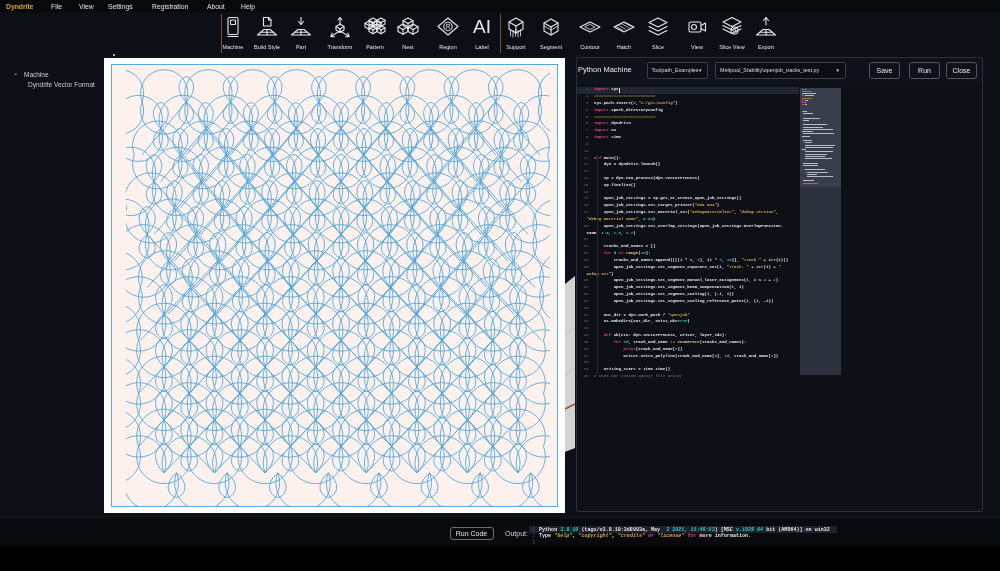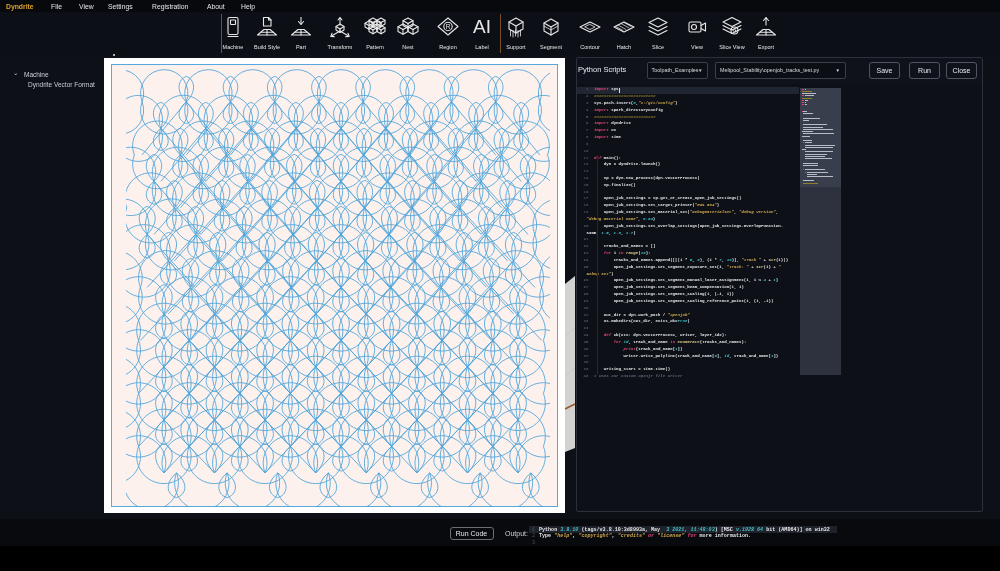--- a/index.html
+++ b/index.html
@@ -180,21 +180,21 @@
       </clipPath>
     </defs>
  <g clip-path="url(#cv)" fill="none" stroke="#4ea4d9" stroke-width="0.92" stroke-opacity="0.95">
       <path d="M-6.1 43.9A23.7 23.7 0 1 1 38.1 43.9A23.7 23.7 0 1 1 82.3 43.9A23.7 23.7 0 1 1 126.5 43.9A23.7 23.7 0 1 1 170.7 43.9A23.7 23.7 0 1 1 214.9 43.9A23.7 23.7 0 1 1 259.1 43.9A23.7 23.7 0 1 1 303.3 43.9A23.7 23.7 0 1 1 347.5 43.9A23.7 23.7 0 1 1 391.7 43.9A23.7 23.7 0 1 1 435.9 43.9A23.7 23.7 0 1 1 480.1 43.9M-6.1 43.9A23.7 23.7 0 1 0 38.1 43.9A23.7 23.7 0 1 0 82.3 43.9A23.7 23.7 0 1 0 126.5 43.9A23.7 23.7 0 1 0 170.7 43.9A23.7 23.7 0 1 0 214.9 43.9A23.7 23.7 0 1 0 259.1 43.9A23.7 23.7 0 1 0 303.3 43.9A23.7 23.7 0 1 0 347.5 43.9A23.7 23.7 0 1 0 391.7 43.9A23.7 23.7 0 1 0 435.9 43.9A23.7 23.7 0 1 0 480.1 43.9M11.7 70.4A24.2 24.2 0 1 1 56.8 70.4A24.2 24.2 0 1 1 101.8 70.4A24.2 24.2 0 1 1 146.9 70.4A24.2 24.2 0 1 1 191.9 70.4A24.2 24.2 0 1 1 237 70.4A24.2 24.2 0 1 1 282.1 70.4A24.2 24.2 0 1 1 327.1 70.4A24.2 24.2 0 1 1 372.1 70.4A24.2 24.2 0 1 1 417.2 70.4A24.2 24.2 0 1 1 462.3 70.4M11.7 70.4A24.2 24.2 0 1 0 56.8 70.4A24.2 24.2 0 1 0 101.8 70.4A24.2 24.2 0 1 0 146.9 70.4A24.2 24.2 0 1 0 191.9 70.4A24.2 24.2 0 1 0 237 70.4A24.2 24.2 0 1 0 282.1 70.4A24.2 24.2 0 1 0 327.1 70.4A24.2 24.2 0 1 0 372.1 70.4A24.2 24.2 0 1 0 417.2 70.4A24.2 24.2 0 1 0 462.3 70.4M30.4 96.9A24.7 24.7 0 1 1 76.3 96.9A24.7 24.7 0 1 1 122.2 96.9A24.7 24.7 0 1 1 168.1 96.9A24.7 24.7 0 1 1 214 96.9A24.7 24.7 0 1 1 259.9 96.9A24.7 24.7 0 1 1 305.9 96.9A24.7 24.7 0 1 1 351.8 96.9A24.7 24.7 0 1 1 397.6 96.9A24.7 24.7 0 1 1 443.5 96.9M30.4 96.9A24.7 24.7 0 1 0 76.3 96.9A24.7 24.7 0 1 0 122.2 96.9A24.7 24.7 0 1 0 168.1 96.9A24.7 24.7 0 1 0 214 96.9A24.7 24.7 0 1 0 259.9 96.9A24.7 24.7 0 1 0 305.9 96.9A24.7 24.7 0 1 0 351.8 96.9A24.7 24.7 0 1 0 397.6 96.9A24.7 24.7 0 1 0 443.5 96.9M3.2 123.4A25.1 25.1 0 1 1 50 123.4A25.1 25.1 0 1 1 96.8 123.4A25.1 25.1 0 1 1 143.5 123.4A25.1 25.1 0 1 1 190.2 123.4A25.1 25.1 0 1 1 237 123.4A25.1 25.1 0 1 1 283.8 123.4A25.1 25.1 0 1 1 330.5 123.4A25.1 25.1 0 1 1 377.2 123.4A25.1 25.1 0 1 1 424 123.4A25.1 25.1 0 1 1 470.8 123.4M3.2 123.4A25.1 25.1 0 1 0 50 123.4A25.1 25.1 0 1 0 96.8 123.4A25.1 25.1 0 1 0 143.5 123.4A25.1 25.1 0 1 0 190.2 123.4A25.1 25.1 0 1 0 237 123.4A25.1 25.1 0 1 0 283.8 123.4A25.1 25.1 0 1 0 330.5 123.4A25.1 25.1 0 1 0 377.2 123.4A25.1 25.1 0 1 0 424 123.4A25.1 25.1 0 1 0 470.8 123.4M22.8 149.9A25.6 25.6 0 1 1 70.4 149.9A25.6 25.6 0 1 1 118 149.9A25.6 25.6 0 1 1 165.6 149.9A25.6 25.6 0 1 1 213.2 149.9A25.6 25.6 0 1 1 260.8 149.9A25.6 25.6 0 1 1 308.4 149.9A25.6 25.6 0 1 1 356 149.9A25.6 25.6 0 1 1 403.6 149.9A25.6 25.6 0 1 1 451.2 149.9M22.8 149.9A25.6 25.6 0 1 0 70.4 149.9A25.6 25.6 0 1 0 118 149.9A25.6 25.6 0 1 0 165.6 149.9A25.6 25.6 0 1 0 213.2 149.9A25.6 25.6 0 1 0 260.8 149.9A25.6 25.6 0 1 0 308.4 149.9A25.6 25.6 0 1 0 356 149.9A25.6 25.6 0 1 0 403.6 149.9A25.6 25.6 0 1 0 451.2 149.9M-5.3 176.4A26 26 0 1 1 43.2 176.4A26 26 0 1 1 91.6 176.4A26 26 0 1 1 140.1 176.4A26 26 0 1 1 188.6 176.4A26 26 0 1 1 237 176.4A26 26 0 1 1 285.4 176.4A26 26 0 1 1 333.9 176.4A26 26 0 1 1 382.4 176.4A26 26 0 1 1 430.8 176.4A26 26 0 1 1 479.2 176.4M-5.3 176.4A26 26 0 1 0 43.2 176.4A26 26 0 1 0 91.6 176.4A26 26 0 1 0 140.1 176.4A26 26 0 1 0 188.6 176.4A26 26 0 1 0 237 176.4A26 26 0 1 0 285.4 176.4A26 26 0 1 0 333.9 176.4A26 26 0 1 0 382.4 176.4A26 26 0 1 0 430.8 176.4A26 26 0 1 0 479.2 176.4M15.1 202.9A26.5 26.5 0 1 1 64.4 202.9A26.5 26.5 0 1 1 113.7 202.9A26.5 26.5 0 1 1 163 202.9A26.5 26.5 0 1 1 212.3 202.9A26.5 26.5 0 1 1 261.6 202.9A26.5 26.5 0 1 1 310.9 202.9A26.5 26.5 0 1 1 360.2 202.9A26.5 26.5 0 1 1 409.5 202.9A26.5 26.5 0 1 1 458.8 202.9M15.1 202.9A26.5 26.5 0 1 0 64.4 202.9A26.5 26.5 0 1 0 113.7 202.9A26.5 26.5 0 1 0 163 202.9A26.5 26.5 0 1 0 212.3 202.9A26.5 26.5 0 1 0 261.6 202.9A26.5 26.5 0 1 0 310.9 202.9A26.5 26.5 0 1 0 360.2 202.9A26.5 26.5 0 1 0 409.5 202.9A26.5 26.5 0 1 0 458.8 202.9M-13.8 229.4A26.9 26.9 0 1 1 36.4 229.4A26.9 26.9 0 1 1 86.5 229.4A26.9 26.9 0 1 1 136.7 229.4A26.9 26.9 0 1 1 186.8 229.4A26.9 26.9 0 1 1 237 229.4A26.9 26.9 0 1 1 287.1 229.4A26.9 26.9 0 1 1 337.3 229.4A26.9 26.9 0 1 1 387.5 229.4A26.9 26.9 0 1 1 437.6 229.4A26.9 26.9 0 1 1 487.8 229.4M-13.8 229.4A26.9 26.9 0 1 0 36.4 229.4A26.9 26.9 0 1 0 86.5 229.4A26.9 26.9 0 1 0 136.7 229.4A26.9 26.9 0 1 0 186.8 229.4A26.9 26.9 0 1 0 237 229.4A26.9 26.9 0 1 0 287.1 229.4A26.9 26.9 0 1 0 337.3 229.4A26.9 26.9 0 1 0 387.5 229.4A26.9 26.9 0 1 0 437.6 229.4A26.9 26.9 0 1 0 487.8 229.4M9.3 255.9A27.2 27.2 0 1 1 59.9 255.9A27.2 27.2 0 1 1 110.5 255.9A27.2 27.2 0 1 1 161.1 255.9A27.2 27.2 0 1 1 211.7 255.9A27.2 27.2 0 1 1 262.3 255.9A27.2 27.2 0 1 1 312.9 255.9A27.2 27.2 0 1 1 363.5 255.9A27.2 27.2 0 1 1 414.1 255.9A27.2 27.2 0 1 1 464.7 255.9M9.3 255.9A27.2 27.2 0 1 0 59.9 255.9A27.2 27.2 0 1 0 110.5 255.9A27.2 27.2 0 1 0 161.1 255.9A27.2 27.2 0 1 0 211.7 255.9A27.2 27.2 0 1 0 262.3 255.9A27.2 27.2 0 1 0 312.9 255.9A27.2 27.2 0 1 0 363.5 255.9A27.2 27.2 0 1 0 414.1 255.9A27.2 27.2 0 1 0 464.7 255.9M-16 282.4A27.2 27.2 0 1 1 34.6 282.4A27.2 27.2 0 1 1 85.2 282.4A27.2 27.2 0 1 1 135.8 282.4A27.2 27.2 0 1 1 186.4 282.4A27.2 27.2 0 1 1 237 282.4A27.2 27.2 0 1 1 287.6 282.4A27.2 27.2 0 1 1 338.2 282.4A27.2 27.2 0 1 1 388.8 282.4A27.2 27.2 0 1 1 439.4 282.4M-16 282.4A27.2 27.2 0 1 0 34.6 282.4A27.2 27.2 0 1 0 85.2 282.4A27.2 27.2 0 1 0 135.8 282.4A27.2 27.2 0 1 0 186.4 282.4A27.2 27.2 0 1 0 237 282.4A27.2 27.2 0 1 0 287.6 282.4A27.2 27.2 0 1 0 338.2 282.4A27.2 27.2 0 1 0 388.8 282.4A27.2 27.2 0 1 0 439.4 282.4M9.3 308.9A27.2 27.2 0 1 1 59.9 308.9A27.2 27.2 0 1 1 110.5 308.9A27.2 27.2 0 1 1 161.1 308.9A27.2 27.2 0 1 1 211.7 308.9A27.2 27.2 0 1 1 262.3 308.9A27.2 27.2 0 1 1 312.9 308.9A27.2 27.2 0 1 1 363.5 308.9A27.2 27.2 0 1 1 414.1 308.9A27.2 27.2 0 1 1 464.7 308.9M9.3 308.9A27.2 27.2 0 1 0 59.9 308.9A27.2 27.2 0 1 0 110.5 308.9A27.2 27.2 0 1 0 161.1 308.9A27.2 27.2 0 1 0 211.7 308.9A27.2 27.2 0 1 0 262.3 308.9A27.2 27.2 0 1 0 312.9 308.9A27.2 27.2 0 1 0 363.5 308.9A27.2 27.2 0 1 0 414.1 308.9A27.2 27.2 0 1 0 464.7 308.9M-16 335.4A27.2 27.2 0 1 1 34.6 335.4A27.2 27.2 0 1 1 85.2 335.4A27.2 27.2 0 1 1 135.8 335.4A27.2 27.2 0 1 1 186.4 335.4A27.2 27.2 0 1 1 237 335.4A27.2 27.2 0 1 1 287.6 335.4A27.2 27.2 0 1 1 338.2 335.4A27.2 27.2 0 1 1 388.8 335.4A27.2 27.2 0 1 1 439.4 335.4M-16 335.4A27.2 27.2 0 1 0 34.6 335.4A27.2 27.2 0 1 0 85.2 335.4A27.2 27.2 0 1 0 135.8 335.4A27.2 27.2 0 1 0 186.4 335.4A27.2 27.2 0 1 0 237 335.4A27.2 27.2 0 1 0 287.6 335.4A27.2 27.2 0 1 0 338.2 335.4A27.2 27.2 0 1 0 388.8 335.4A27.2 27.2 0 1 0 439.4 335.4M9.3 361.9A27.2 27.2 0 1 1 59.9 361.9A27.2 27.2 0 1 1 110.5 361.9A27.2 27.2 0 1 1 161.1 361.9A27.2 27.2 0 1 1 211.7 361.9A27.2 27.2 0 1 1 262.3 361.9A27.2 27.2 0 1 1 312.9 361.9A27.2 27.2 0 1 1 363.5 361.9A27.2 27.2 0 1 1 414.1 361.9A27.2 27.2 0 1 1 464.7 361.9M9.3 361.9A27.2 27.2 0 1 0 59.9 361.9A27.2 27.2 0 1 0 110.5 361.9A27.2 27.2 0 1 0 161.1 361.9A27.2 27.2 0 1 0 211.7 361.9A27.2 27.2 0 1 0 262.3 361.9A27.2 27.2 0 1 0 312.9 361.9A27.2 27.2 0 1 0 363.5 361.9A27.2 27.2 0 1 0 414.1 361.9A27.2 27.2 0 1 0 464.7 361.9M-16 388.4A27.2 27.2 0 1 1 34.6 388.4A27.2 27.2 0 1 1 85.2 388.4A27.2 27.2 0 1 1 135.8 388.4A27.2 27.2 0 1 1 186.4 388.4A27.2 27.2 0 1 1 237 388.4A27.2 27.2 0 1 1 287.6 388.4A27.2 27.2 0 1 1 338.2 388.4A27.2 27.2 0 1 1 388.8 388.4A27.2 27.2 0 1 1 439.4 388.4M-16 388.4A27.2 27.2 0 1 0 34.6 388.4A27.2 27.2 0 1 0 85.2 388.4A27.2 27.2 0 1 0 135.8 388.4A27.2 27.2 0 1 0 186.4 388.4A27.2 27.2 0 1 0 237 388.4A27.2 27.2 0 1 0 287.6 388.4A27.2 27.2 0 1 0 338.2 388.4A27.2 27.2 0 1 0 388.8 388.4A27.2 27.2 0 1 0 439.4 388.4M9.3 414.9A27.2 27.2 0 1 1 59.9 414.9A27.2 27.2 0 1 1 110.5 414.9A27.2 27.2 0 1 1 161.1 414.9A27.2 27.2 0 1 1 211.7 414.9A27.2 27.2 0 1 1 262.3 414.9A27.2 27.2 0 1 1 312.9 414.9A27.2 27.2 0 1 1 363.5 414.9A27.2 27.2 0 1 1 414.1 414.9A27.2 27.2 0 1 1 464.7 414.9M21.9 414.9A27.2 27.2 0 1 0 72.5 414.9A27.2 27.2 0 1 0 123.1 414.9A27.2 27.2 0 1 0 173.8 414.9A27.2 27.2 0 1 0 224.3 414.9A27.2 27.2 0 1 0 274.9 414.9A27.2 27.2 0 1 0 325.6 414.9A27.2 27.2 0 1 0 376.1 414.9A27.2 27.2 0 1 0 426.8 414.9A27.2 27.2 0 1 0 477.4 414.9"></path>
       <path d="M82.3 43.9C70.9 32.7 74.5 20.9 82.3 18.4C90.1 20.9 93.7 32.7 82.3 43.9M126.5 43.9C115.1 32.7 118.7 20.9 126.5 18.4C134.3 20.9 137.9 32.7 126.5 43.9M170.7 43.9C159.3 32.7 162.9 20.9 170.7 18.4C178.5 20.9 182.1 32.7 170.7 43.9M214.9 43.9C203.5 32.7 207.1 20.9 214.9 18.4C222.7 20.9 226.3 32.7 214.9 43.9M259.1 43.9C247.7 32.7 251.3 20.9 259.1 18.4C266.9 20.9 270.5 32.7 259.1 43.9M303.3 43.9C291.9 32.7 295.5 20.9 303.3 18.4C311.1 20.9 314.7 32.7 303.3 43.9M347.5 43.9C336.1 32.7 339.7 20.9 347.5 18.4C355.3 20.9 358.9 32.7 347.5 43.9M391.7 43.9C380.3 32.7 383.9 20.9 391.7 18.4C399.5 20.9 403.1 32.7 391.7 43.9M82.3 43.9C70.9 53.4 74.5 63.3 82.3 65.5C90.1 63.3 93.7 53.4 82.3 43.9M126.5 43.9C115.1 53.4 118.7 63.3 126.5 65.5C134.3 63.3 137.9 53.4 126.5 43.9M170.7 43.9C159.3 53.4 162.9 63.3 170.7 65.5C178.5 63.3 182.1 53.4 170.7 43.9M214.9 43.9C203.5 53.4 207.1 63.3 214.9 65.5C222.7 63.3 226.3 53.4 214.9 43.9M259.1 43.9C247.7 53.4 251.3 63.3 259.1 65.5C266.9 63.3 270.5 53.4 259.1 43.9M303.3 43.9C291.9 53.4 295.5 63.3 303.3 65.5C311.1 63.3 314.7 53.4 303.3 43.9M347.5 43.9C336.1 53.4 339.7 63.3 347.5 65.5C355.3 63.3 358.9 53.4 347.5 43.9M391.7 43.9C380.3 53.4 383.9 63.3 391.7 65.5C399.5 63.3 403.1 53.4 391.7 43.9M56.8 70.4C45.2 59 48.8 47 56.8 44.4C64.8 47 68.4 59 56.8 70.4M101.8 70.4C90.3 59 93.9 47 101.8 44.4C109.8 47 113.4 59 101.8 70.4M146.9 70.4C135.3 59 138.9 47 146.9 44.4C154.9 47 158.5 59 146.9 70.4M191.9 70.4C180.4 59 184 47 191.9 44.4C199.9 47 203.5 59 191.9 70.4M237 70.4C225.4 59 229 47 237 44.4C245 47 248.6 59 237 70.4M282.1 70.4C270.5 59 274.1 47 282.1 44.4C290 47 293.6 59 282.1 70.4M327.1 70.4C315.5 59 319.1 47 327.1 44.4C335.1 47 338.7 59 327.1 70.4M372.1 70.4C360.6 59 364.2 47 372.1 44.4C380.1 47 383.7 59 372.1 70.4M417.2 70.4C405.6 59 409.2 47 417.2 44.4C425.2 47 428.8 59 417.2 70.4M56.8 70.4C45.2 80.1 48.8 90.2 56.8 92.4C64.8 90.2 68.4 80.1 56.8 70.4M101.8 70.4C90.3 80.1 93.9 90.2 101.8 92.4C109.8 90.2 113.4 80.1 101.8 70.4M146.9 70.4C135.3 80.1 138.9 90.2 146.9 92.4C154.9 90.2 158.5 80.1 146.9 70.4M191.9 70.4C180.4 80.1 184 90.2 191.9 92.4C199.9 90.2 203.5 80.1 191.9 70.4M237 70.4C225.4 80.1 229 90.2 237 92.4C245 90.2 248.6 80.1 237 70.4M282.1 70.4C270.5 80.1 274.1 90.2 282.1 92.4C290 90.2 293.6 80.1 282.1 70.4M327.1 70.4C315.5 80.1 319.1 90.2 327.1 92.4C335.1 90.2 338.7 80.1 327.1 70.4M372.1 70.4C360.6 80.1 364.2 90.2 372.1 92.4C380.1 90.2 383.7 80.1 372.1 70.4M417.2 70.4C405.6 80.1 409.2 90.2 417.2 92.4C425.2 90.2 428.8 80.1 417.2 70.4M76.3 96.9C64.6 85.2 68.2 73.1 76.3 70.4C84.5 73.1 88.1 85.2 76.3 96.9M122.2 96.9C110.5 85.2 114.1 73.1 122.2 70.4C130.4 73.1 134 85.2 122.2 96.9M168.1 96.9C156.4 85.2 160 73.1 168.1 70.4C176.3 73.1 179.9 85.2 168.1 96.9M214 96.9C202.3 85.2 205.9 73.1 214 70.4C222.2 73.1 225.8 85.2 214 96.9M259.9 96.9C248.2 85.2 251.8 73.1 259.9 70.4C268.1 73.1 271.7 85.2 259.9 96.9M305.9 96.9C294.1 85.2 297.7 73.1 305.9 70.4C314 73.1 317.6 85.2 305.9 96.9M351.8 96.9C340 85.2 343.6 73.1 351.8 70.4C359.9 73.1 363.5 85.2 351.8 96.9M397.6 96.9C385.9 85.2 389.5 73.1 397.6 70.4C405.8 73.1 409.4 85.2 397.6 96.9M76.3 96.9C64.6 106.8 68.2 117.1 76.3 119.3C84.5 117.1 88.1 106.8 76.3 96.9M122.2 96.9C110.5 106.8 114.1 117.1 122.2 119.3C130.4 117.1 134 106.8 122.2 96.9M168.1 96.9C156.4 106.8 160 117.1 168.1 119.3C176.3 117.1 179.9 106.8 168.1 96.9M214 96.9C202.3 106.8 205.9 117.1 214 119.3C222.2 117.1 225.8 106.8 214 96.9M259.9 96.9C248.2 106.8 251.8 117.1 259.9 119.3C268.1 117.1 271.7 106.8 259.9 96.9M305.9 96.9C294.1 106.8 297.7 117.1 305.9 119.3C314 117.1 317.6 106.8 305.9 96.9M351.8 96.9C340 106.8 343.6 117.1 351.8 119.3C359.9 117.1 363.5 106.8 351.8 96.9M397.6 96.9C385.9 106.8 389.5 117.1 397.6 119.3C405.8 117.1 409.4 106.8 397.6 96.9M50 123.4C38 111.5 41.7 99.1 50 96.4C58.3 99.1 62 111.5 50 123.4M96.8 123.4C84.7 111.5 88.5 99.1 96.8 96.4C105 99.1 108.8 111.5 96.8 123.4M143.5 123.4C131.5 111.5 135.2 99.1 143.5 96.4C151.8 99.1 155.5 111.5 143.5 123.4M190.2 123.4C178.2 111.5 182 99.1 190.2 96.4C198.5 99.1 202.3 111.5 190.2 123.4M237 123.4C225 111.5 228.7 99.1 237 96.4C245.3 99.1 249 111.5 237 123.4M283.8 123.4C271.7 111.5 275.5 99.1 283.8 96.4C292 99.1 295.8 111.5 283.8 123.4M330.5 123.4C318.5 111.5 322.2 99.1 330.5 96.4C338.8 99.1 342.5 111.5 330.5 123.4M377.2 123.4C365.2 111.5 369 99.1 377.2 96.4C385.5 99.1 389.3 111.5 377.2 123.4M424 123.4C412 111.5 415.7 99.1 424 96.4C432.3 99.1 436 111.5 424 123.4M50 123.4C38 133.5 41.7 144 50 146.2C58.3 144 62 133.5 50 123.4M96.8 123.4C84.7 133.5 88.5 144 96.8 146.2C105 144 108.8 133.5 96.8 123.4M143.5 123.4C131.5 133.5 135.2 144 143.5 146.2C151.8 144 155.5 133.5 143.5 123.4M190.2 123.4C178.2 133.5 182 144 190.2 146.2C198.5 144 202.3 133.5 190.2 123.4M237 123.4C225 133.5 228.7 144 237 146.2C245.3 144 249 133.5 237 123.4M283.8 123.4C271.7 133.5 275.5 144 283.8 146.2C292 144 295.8 133.5 283.8 123.4M330.5 123.4C318.5 133.5 322.2 144 330.5 146.2C338.8 144 342.5 133.5 330.5 123.4M377.2 123.4C365.2 133.5 369 144 377.2 146.2C385.5 144 389.3 133.5 377.2 123.4M424 123.4C412 133.5 415.7 144 424 146.2C432.3 144 436 133.5 424 123.4M70.4 149.9C58.2 137.8 62 125.2 70.4 122.4C78.8 125.2 82.6 137.8 70.4 149.9M118 149.9C105.8 137.8 109.6 125.2 118 122.4C126.4 125.2 130.2 137.8 118 149.9M165.6 149.9C153.4 137.8 157.2 125.2 165.6 122.4C174 125.2 177.8 137.8 165.6 149.9M213.2 149.9C201 137.8 204.8 125.2 213.2 122.4C221.6 125.2 225.4 137.8 213.2 149.9M260.8 149.9C248.6 137.8 252.4 125.2 260.8 122.4C269.2 125.2 273 137.8 260.8 149.9M308.4 149.9C296.2 137.8 300 125.2 308.4 122.4C316.8 125.2 320.6 137.8 308.4 149.9M356 149.9C343.8 137.8 347.6 125.2 356 122.4C364.4 125.2 368.2 137.8 356 149.9M403.6 149.9C391.4 137.8 395.2 125.2 403.6 122.4C412 125.2 415.8 137.8 403.6 149.9M70.4 149.9C58.2 160.1 62 170.8 70.4 173.2C78.8 170.8 82.6 160.1 70.4 149.9M118 149.9C105.8 160.1 109.6 170.8 118 173.2C126.4 170.8 130.2 160.1 118 149.9M165.6 149.9C153.4 160.1 157.2 170.8 165.6 173.2C174 170.8 177.8 160.1 165.6 149.9M213.2 149.9C201 160.1 204.8 170.8 213.2 173.2C221.6 170.8 225.4 160.1 213.2 149.9M260.8 149.9C248.6 160.1 252.4 170.8 260.8 173.2C269.2 170.8 273 160.1 260.8 149.9M308.4 149.9C296.2 160.1 300 170.8 308.4 173.2C316.8 170.8 320.6 160.1 308.4 149.9M356 149.9C343.8 160.1 347.6 170.8 356 173.2C364.4 170.8 368.2 160.1 356 149.9M403.6 149.9C391.4 160.1 395.2 170.8 403.6 173.2C412 170.8 415.8 160.1 403.6 149.9M43.2 176.4C30.7 164.1 34.6 151.2 43.2 148.4C51.8 151.2 55.7 164.1 43.2 176.4M91.6 176.4C79.2 164.1 83.1 151.2 91.6 148.4C100.2 151.2 104.1 164.1 91.6 176.4M140.1 176.4C127.6 164.1 131.5 151.2 140.1 148.4C148.7 151.2 152.6 164.1 140.1 176.4M188.6 176.4C176.1 164.1 180 151.2 188.6 148.4C197.1 151.2 201 164.1 188.6 176.4M237 176.4C224.5 164.1 228.4 151.2 237 148.4C245.6 151.2 249.5 164.1 237 176.4M285.4 176.4C273 164.1 276.9 151.2 285.4 148.4C294 151.2 297.9 164.1 285.4 176.4M333.9 176.4C321.4 164.1 325.3 151.2 333.9 148.4C342.5 151.2 346.4 164.1 333.9 176.4M382.4 176.4C369.9 164.1 373.8 151.2 382.4 148.4C390.9 151.2 394.8 164.1 382.4 176.4M43.2 176.4C30.7 186.8 34.6 197.7 43.2 200.1C51.8 197.7 55.7 186.8 43.2 176.4M91.6 176.4C79.2 186.8 83.1 197.7 91.6 200.1C100.2 197.7 104.1 186.8 91.6 176.4M140.1 176.4C127.6 186.8 131.5 197.7 140.1 200.1C148.7 197.7 152.6 186.8 140.1 176.4M188.6 176.4C176.1 186.8 180 197.7 188.6 200.1C197.1 197.7 201 186.8 188.6 176.4M237 176.4C224.5 186.8 228.4 197.7 237 200.1C245.6 197.7 249.5 186.8 237 176.4M285.4 176.4C273 186.8 276.9 197.7 285.4 200.1C294 197.7 297.9 186.8 285.4 176.4M333.9 176.4C321.4 186.8 325.3 197.7 333.9 200.1C342.5 197.7 346.4 186.8 333.9 176.4M382.4 176.4C369.9 186.8 373.8 197.7 382.4 200.1C390.9 197.7 394.8 186.8 382.4 176.4M64.4 202.9C51.8 190.4 55.7 177.3 64.4 174.4C73.2 177.3 77.1 190.4 64.4 202.9M113.7 202.9C101.1 190.4 105 177.3 113.7 174.4C122.5 177.3 126.4 190.4 113.7 202.9M163 202.9C150.4 190.4 154.3 177.3 163 174.4C171.8 177.3 175.7 190.4 163 202.9M212.3 202.9C199.7 190.4 203.6 177.3 212.3 174.4C221.1 177.3 225 190.4 212.3 202.9M261.6 202.9C249 190.4 252.9 177.3 261.6 174.4C270.4 177.3 274.3 190.4 261.6 202.9M310.9 202.9C298.3 190.4 302.2 177.3 310.9 174.4C319.7 177.3 323.6 190.4 310.9 202.9M360.2 202.9C347.6 190.4 351.5 177.3 360.2 174.4C369 177.3 372.9 190.4 360.2 202.9M409.5 202.9C396.9 190.4 400.8 177.3 409.5 174.4C418.3 177.3 422.2 190.4 409.5 202.9M64.4 202.9C51.8 213.5 55.7 224.6 64.4 227C73.2 224.6 77.1 213.5 64.4 202.9M113.7 202.9C101.1 213.5 105 224.6 113.7 227C122.5 224.6 126.4 213.5 113.7 202.9M163 202.9C150.4 213.5 154.3 224.6 163 227C171.8 224.6 175.7 213.5 163 202.9M212.3 202.9C199.7 213.5 203.6 224.6 212.3 227C221.1 224.6 225 213.5 212.3 202.9M261.6 202.9C249 213.5 252.9 224.6 261.6 227C270.4 224.6 274.3 213.5 261.6 202.9M310.9 202.9C298.3 213.5 302.2 224.6 310.9 227C319.7 224.6 323.6 213.5 310.9 202.9M360.2 202.9C347.6 213.5 351.5 224.6 360.2 227C369 224.6 372.9 213.5 360.2 202.9M409.5 202.9C396.9 213.5 400.8 224.6 409.5 227C418.3 224.6 422.2 213.5 409.5 202.9M86.5 229.4C73.7 216.7 77.7 203.3 86.5 200.4C95.4 203.3 99.4 216.7 86.5 229.4M136.7 229.4C123.8 216.7 127.8 203.3 136.7 200.4C145.6 203.3 149.6 216.7 136.7 229.4M186.8 229.4C174 216.7 178 203.3 186.8 200.4C195.7 203.3 199.7 216.7 186.8 229.4M237 229.4C224.1 216.7 228.1 203.3 237 200.4C245.9 203.3 249.9 216.7 237 229.4M287.1 229.4C274.3 216.7 278.3 203.3 287.1 200.4C296 203.3 300 216.7 287.1 229.4M337.3 229.4C324.4 216.7 328.4 203.3 337.3 200.4C346.2 203.3 350.2 216.7 337.3 229.4M387.5 229.4C374.6 216.7 378.6 203.3 387.5 200.4C396.3 203.3 400.3 216.7 387.5 229.4M86.5 229.4C73.7 240.2 77.7 251.5 86.5 253.9C95.4 251.5 99.4 240.2 86.5 229.4M136.7 229.4C123.8 240.2 127.8 251.5 136.7 253.9C145.6 251.5 149.6 240.2 136.7 229.4M186.8 229.4C174 240.2 178 251.5 186.8 253.9C195.7 251.5 199.7 240.2 186.8 229.4M237 229.4C224.1 240.2 228.1 251.5 237 253.9C245.9 251.5 249.9 240.2 237 229.4M287.1 229.4C274.3 240.2 278.3 251.5 287.1 253.9C296 251.5 300 240.2 287.1 229.4M337.3 229.4C324.4 240.2 328.4 251.5 337.3 253.9C346.2 251.5 350.2 240.2 337.3 229.4M387.5 229.4C374.6 240.2 378.6 251.5 387.5 253.9C396.3 251.5 400.3 240.2 387.5 229.4M59.9 255.9C46.9 243 50.9 229.6 59.9 226.7C68.9 229.6 72.9 243 59.9 255.9M110.5 255.9C97.5 243 101.5 229.6 110.5 226.7C119.5 229.6 123.5 243 110.5 255.9M161.1 255.9C148.1 243 152.1 229.6 161.1 226.7C170.1 229.6 174.1 243 161.1 255.9M211.7 255.9C198.7 243 202.7 229.6 211.7 226.7C220.7 229.6 224.7 243 211.7 255.9M262.3 255.9C249.3 243 253.3 229.6 262.3 226.7C271.3 229.6 275.3 243 262.3 255.9M312.9 255.9C299.9 243 303.9 229.6 312.9 226.7C321.9 229.6 325.9 243 312.9 255.9M363.5 255.9C350.5 243 354.5 229.6 363.5 226.7C372.5 229.6 376.5 243 363.5 255.9M414.1 255.9C401.1 243 405.1 229.6 414.1 226.7C423.1 229.6 427.1 243 414.1 255.9M59.9 255.9C46.9 266.8 50.9 278.2 59.9 280.6C68.9 278.2 72.9 266.8 59.9 255.9M110.5 255.9C97.5 266.8 101.5 278.2 110.5 280.6C119.5 278.2 123.5 266.8 110.5 255.9M161.1 255.9C148.1 266.8 152.1 278.2 161.1 280.6C170.1 278.2 174.1 266.8 161.1 255.9M211.7 255.9C198.7 266.8 202.7 278.2 211.7 280.6C220.7 278.2 224.7 266.8 211.7 255.9M262.3 255.9C249.3 266.8 253.3 278.2 262.3 280.6C271.3 278.2 275.3 266.8 262.3 255.9M312.9 255.9C299.9 266.8 303.9 278.2 312.9 280.6C321.9 278.2 325.9 266.8 312.9 255.9M363.5 255.9C350.5 266.8 354.5 278.2 363.5 280.6C372.5 278.2 376.5 266.8 363.5 255.9M414.1 255.9C401.1 266.8 405.1 278.2 414.1 280.6C423.1 278.2 427.1 266.8 414.1 255.9M85.2 282.4C72.2 269.5 76.2 256.1 85.2 253.2C94.2 256.1 98.2 269.5 85.2 282.4M135.8 282.4C122.8 269.5 126.8 256.1 135.8 253.2C144.8 256.1 148.8 269.5 135.8 282.4M186.4 282.4C173.4 269.5 177.4 256.1 186.4 253.2C195.4 256.1 199.4 269.5 186.4 282.4M237 282.4C224 269.5 228 256.1 237 253.2C246 256.1 250 269.5 237 282.4M287.6 282.4C274.6 269.5 278.6 256.1 287.6 253.2C296.6 256.1 300.6 269.5 287.6 282.4M338.2 282.4C325.2 269.5 329.2 256.1 338.2 253.2C347.2 256.1 351.2 269.5 338.2 282.4M388.8 282.4C375.8 269.5 379.8 256.1 388.8 253.2C397.8 256.1 401.8 269.5 388.8 282.4M85.2 282.4C72.2 293.3 76.2 304.7 85.2 307.1C94.2 304.7 98.2 293.3 85.2 282.4M135.8 282.4C122.8 293.3 126.8 304.7 135.8 307.1C144.8 304.7 148.8 293.3 135.8 282.4M186.4 282.4C173.4 293.3 177.4 304.7 186.4 307.1C195.4 304.7 199.4 293.3 186.4 282.4M237 282.4C224 293.3 228 304.7 237 307.1C246 304.7 250 293.3 237 282.4M287.6 282.4C274.6 293.3 278.6 304.7 287.6 307.1C296.6 304.7 300.6 293.3 287.6 282.4M338.2 282.4C325.2 293.3 329.2 304.7 338.2 307.1C347.2 304.7 351.2 293.3 338.2 282.4M388.8 282.4C375.8 293.3 379.8 304.7 388.8 307.1C397.8 304.7 401.8 293.3 388.8 282.4M59.9 308.9C46.9 296 50.9 282.6 59.9 279.7C68.9 282.6 72.9 296 59.9 308.9M110.5 308.9C97.5 296 101.5 282.6 110.5 279.7C119.5 282.6 123.5 296 110.5 308.9M161.1 308.9C148.1 296 152.1 282.6 161.1 279.7C170.1 282.6 174.1 296 161.1 308.9M211.7 308.9C198.7 296 202.7 282.6 211.7 279.7C220.7 282.6 224.7 296 211.7 308.9M262.3 308.9C249.3 296 253.3 282.6 262.3 279.7C271.3 282.6 275.3 296 262.3 308.9M312.9 308.9C299.9 296 303.9 282.6 312.9 279.7C321.9 282.6 325.9 296 312.9 308.9M363.5 308.9C350.5 296 354.5 282.6 363.5 279.7C372.5 282.6 376.5 296 363.5 308.9M414.1 308.9C401.1 296 405.1 282.6 414.1 279.7C423.1 282.6 427.1 296 414.1 308.9M59.9 308.9C46.9 319.8 50.9 331.2 59.9 333.6C68.9 331.2 72.9 319.8 59.9 308.9M110.5 308.9C97.5 319.8 101.5 331.2 110.5 333.6C119.5 331.2 123.5 319.8 110.5 308.9M161.1 308.9C148.1 319.8 152.1 331.2 161.1 333.6C170.1 331.2 174.1 319.8 161.1 308.9M211.7 308.9C198.7 319.8 202.7 331.2 211.7 333.6C220.7 331.2 224.7 319.8 211.7 308.9M262.3 308.9C249.3 319.8 253.3 331.2 262.3 333.6C271.3 331.2 275.3 319.8 262.3 308.9M312.9 308.9C299.9 319.8 303.9 331.2 312.9 333.6C321.9 331.2 325.9 319.8 312.9 308.9M363.5 308.9C350.5 319.8 354.5 331.2 363.5 333.6C372.5 331.2 376.5 319.8 363.5 308.9M414.1 308.9C401.1 319.8 405.1 331.2 414.1 333.6C423.1 331.2 427.1 319.8 414.1 308.9M85.2 335.4C72.2 322.5 76.2 309.1 85.2 306.2C94.2 309.1 98.2 322.5 85.2 335.4M135.8 335.4C122.8 322.5 126.8 309.1 135.8 306.2C144.8 309.1 148.8 322.5 135.8 335.4M186.4 335.4C173.4 322.5 177.4 309.1 186.4 306.2C195.4 309.1 199.4 322.5 186.4 335.4M237 335.4C224 322.5 228 309.1 237 306.2C246 309.1 250 322.5 237 335.4M287.6 335.4C274.6 322.5 278.6 309.1 287.6 306.2C296.6 309.1 300.6 322.5 287.6 335.4M338.2 335.4C325.2 322.5 329.2 309.1 338.2 306.2C347.2 309.1 351.2 322.5 338.2 335.4M388.8 335.4C375.8 322.5 379.8 309.1 388.8 306.2C397.8 309.1 401.8 322.5 388.8 335.4M85.2 335.4C72.2 346.3 76.2 357.7 85.2 360.1C94.2 357.7 98.2 346.3 85.2 335.4M135.8 335.4C122.8 346.3 126.8 357.7 135.8 360.1C144.8 357.7 148.8 346.3 135.8 335.4M186.4 335.4C173.4 346.3 177.4 357.7 186.4 360.1C195.4 357.7 199.4 346.3 186.4 335.4M237 335.4C224 346.3 228 357.7 237 360.1C246 357.7 250 346.3 237 335.4M287.6 335.4C274.6 346.3 278.6 357.7 287.6 360.1C296.6 357.7 300.6 346.3 287.6 335.4M338.2 335.4C325.2 346.3 329.2 357.7 338.2 360.1C347.2 357.7 351.2 346.3 338.2 335.4M388.8 335.4C375.8 346.3 379.8 357.7 388.8 360.1C397.8 357.7 401.8 346.3 388.8 335.4M59.9 361.9C46.9 349 50.9 335.6 59.9 332.7C68.9 335.6 72.9 349 59.9 361.9M110.5 361.9C97.5 349 101.5 335.6 110.5 332.7C119.5 335.6 123.5 349 110.5 361.9M161.1 361.9C148.1 349 152.1 335.6 161.1 332.7C170.1 335.6 174.1 349 161.1 361.9M211.7 361.9C198.7 349 202.7 335.6 211.7 332.7C220.7 335.6 224.7 349 211.7 361.9M262.3 361.9C249.3 349 253.3 335.6 262.3 332.7C271.3 335.6 275.3 349 262.3 361.9M312.9 361.9C299.9 349 303.9 335.6 312.9 332.7C321.9 335.6 325.9 349 312.9 361.9M363.5 361.9C350.5 349 354.5 335.6 363.5 332.7C372.5 335.6 376.5 349 363.5 361.9M414.1 361.9C401.1 349 405.1 335.6 414.1 332.7C423.1 335.6 427.1 349 414.1 361.9M59.9 361.9C46.9 372.8 50.9 384.2 59.9 386.6C68.9 384.2 72.9 372.8 59.9 361.9M110.5 361.9C97.5 372.8 101.5 384.2 110.5 386.6C119.5 384.2 123.5 372.8 110.5 361.9M161.1 361.9C148.1 372.8 152.1 384.2 161.1 386.6C170.1 384.2 174.1 372.8 161.1 361.9M211.7 361.9C198.7 372.8 202.7 384.2 211.7 386.6C220.7 384.2 224.7 372.8 211.7 361.9M262.3 361.9C249.3 372.8 253.3 384.2 262.3 386.6C271.3 384.2 275.3 372.8 262.3 361.9M312.9 361.9C299.9 372.8 303.9 384.2 312.9 386.6C321.9 384.2 325.9 372.8 312.9 361.9M363.5 361.9C350.5 372.8 354.5 384.2 363.5 386.6C372.5 384.2 376.5 372.8 363.5 361.9M414.1 361.9C401.1 372.8 405.1 384.2 414.1 386.6C423.1 384.2 427.1 372.8 414.1 361.9M85.2 388.4C72.2 375.5 76.2 362.1 85.2 359.2C94.2 362.1 98.2 375.5 85.2 388.4M135.8 388.4C122.8 375.5 126.8 362.1 135.8 359.2C144.8 362.1 148.8 375.5 135.8 388.4M186.4 388.4C173.4 375.5 177.4 362.1 186.4 359.2C195.4 362.1 199.4 375.5 186.4 388.4M237 388.4C224 375.5 228 362.1 237 359.2C246 362.1 250 375.5 237 388.4M287.6 388.4C274.6 375.5 278.6 362.1 287.6 359.2C296.6 362.1 300.6 375.5 287.6 388.4M338.2 388.4C325.2 375.5 329.2 362.1 338.2 359.2C347.2 362.1 351.2 375.5 338.2 388.4M388.8 388.4C375.8 375.5 379.8 362.1 388.8 359.2C397.8 362.1 401.8 375.5 388.8 388.4M85.2 388.4C72.2 399.3 76.2 410.7 85.2 413.1C94.2 410.7 98.2 399.3 85.2 388.4M135.8 388.4C122.8 399.3 126.8 410.7 135.8 413.1C144.8 410.7 148.8 399.3 135.8 388.4M186.4 388.4C173.4 399.3 177.4 410.7 186.4 413.1C195.4 410.7 199.4 399.3 186.4 388.4M237 388.4C224 399.3 228 410.7 237 413.1C246 410.7 250 399.3 237 388.4M287.6 388.4C274.6 399.3 278.6 410.7 287.6 413.1C296.6 410.7 300.6 399.3 287.6 388.4M338.2 388.4C325.2 399.3 329.2 410.7 338.2 413.1C347.2 410.7 351.2 399.3 338.2 388.4M388.8 388.4C375.8 399.3 379.8 410.7 388.8 413.1C397.8 410.7 401.8 399.3 388.8 388.4M59.9 414.9C46.9 402 50.9 388.6 59.9 385.7C68.9 388.6 72.9 402 59.9 414.9M110.5 414.9C97.5 402 101.5 388.6 110.5 385.7C119.5 388.6 123.5 402 110.5 414.9M161.1 414.9C148.1 402 152.1 388.6 161.1 385.7C170.1 388.6 174.1 402 161.1 414.9M211.7 414.9C198.7 402 202.7 388.6 211.7 385.7C220.7 388.6 224.7 402 211.7 414.9M262.3 414.9C249.3 402 253.3 388.6 262.3 385.7C271.3 388.6 275.3 402 262.3 414.9M312.9 414.9C299.9 402 303.9 388.6 312.9 385.7C321.9 388.6 325.9 402 312.9 414.9M363.5 414.9C350.5 402 354.5 388.6 363.5 385.7C372.5 388.6 376.5 402 363.5 414.9M414.1 414.9C401.1 402 405.1 388.6 414.1 385.7C423.1 388.6 427.1 402 414.1 414.9M72.5 414.9C59.5 425.8 63.6 437.2 72.5 439.6C81.5 437.2 85.6 425.8 72.5 414.9M123.1 414.9C110.1 425.8 114.2 437.2 123.1 439.6C132.1 437.2 136.2 425.8 123.1 414.9M173.8 414.9C160.7 425.8 164.8 437.2 173.8 439.6C182.7 437.2 186.8 425.8 173.8 414.9M224.3 414.9C211.3 425.8 215.4 437.2 224.3 439.6C233.3 437.2 237.4 425.8 224.3 414.9M274.9 414.9C261.9 425.8 266 437.2 274.9 439.6C283.9 437.2 288 425.8 274.9 414.9M325.6 414.9C312.5 425.8 316.6 437.2 325.6 439.6C334.5 437.2 338.6 425.8 325.6 414.9M376.1 414.9C363.1 425.8 367.2 437.2 376.1 439.6C385.1 437.2 389.2 425.8 376.1 414.9M426.8 414.9C413.7 425.8 417.8 437.2 426.8 439.6C435.7 437.2 439.8 425.8 426.8 414.9"></path>
       <path d="M82.3 43.9L126.5 96.9M82.3 43.9L38.1 96.9M126.5 43.9L170.7 96.9M126.5 43.9L82.3 96.9M170.7 43.9L214.9 96.9M170.7 43.9L126.5 96.9M214.9 43.9L259.1 96.9M214.9 43.9L170.7 96.9M259.1 43.9L303.3 96.9M259.1 43.9L214.9 96.9M303.3 43.9L347.5 96.9M303.3 43.9L259.1 96.9M347.5 43.9L391.7 96.9M347.5 43.9L303.3 96.9M391.7 43.9L435.9 96.9M391.7 43.9L347.5 96.9M56.8 70.4L101.8 123.4M101.8 70.4L146.9 123.4M101.8 70.4L56.8 123.4M146.9 70.4L191.9 123.4M146.9 70.4L101.8 123.4M191.9 70.4L237 123.4M191.9 70.4L146.9 123.4M237 70.4L282.1 123.4M237 70.4L191.9 123.4M282.1 70.4L327.1 123.4M282.1 70.4L237 123.4M327.1 70.4L372.2 123.4M327.1 70.4L282.1 123.4M372.1 70.4L417.2 123.4M372.1 70.4L327.1 123.4M417.2 70.4L372.2 123.4M76.3 96.9L122.2 149.9M122.2 96.9L168.1 149.9M122.2 96.9L76.3 149.9M168.1 96.9L214 149.9M168.1 96.9L122.2 149.9M214 96.9L259.9 149.9M214 96.9L168.1 149.9M259.9 96.9L305.9 149.9M259.9 96.9L214 149.9M305.9 96.9L351.8 149.9M305.9 96.9L260 149.9M351.8 96.9L397.6 149.9M351.8 96.9L305.9 149.9M397.6 96.9L351.8 149.9M50 123.4L96.8 176.4M96.8 123.4L143.5 176.4M96.8 123.4L50 176.4M143.5 123.4L190.2 176.4M143.5 123.4L96.8 176.4M190.2 123.4L237 176.4M190.2 123.4L143.5 176.4M237 123.4L283.8 176.4M237 123.4L190.2 176.4M283.8 123.4L330.5 176.4M283.8 123.4L237 176.4M330.5 123.4L377.2 176.4M330.5 123.4L283.8 176.4M377.2 123.4L424 176.4M377.2 123.4L330.5 176.4M424 123.4L377.2 176.4M70.4 149.9L118 202.9M118 149.9L165.6 202.9M118 149.9L70.4 202.9M165.6 149.9L213.2 202.9M165.6 149.9L118 202.9M213.2 149.9L260.8 202.9M213.2 149.9L165.6 202.9M260.8 149.9L308.4 202.9M260.8 149.9L213.2 202.9M308.4 149.9L356 202.9M308.4 149.9L260.8 202.9M356 149.9L403.6 202.9M356 149.9L308.4 202.9M403.6 149.9L356 202.9M43.2 176.4L91.6 229.4M91.6 176.4L140.1 229.4M91.6 176.4L43.2 229.4M140.1 176.4L188.6 229.4M140.1 176.4L91.6 229.4M188.6 176.4L237 229.4M188.6 176.4L140.1 229.4M237 176.4L285.4 229.4M237 176.4L188.6 229.4M285.4 176.4L333.9 229.4M285.4 176.4L237 229.4M333.9 176.4L382.3 229.4M333.9 176.4L285.4 229.4M382.4 176.4L430.8 229.4M382.4 176.4L333.9 229.4M64.4 202.9L113.7 255.9M113.7 202.9L163 255.9M113.7 202.9L64.4 255.9M163 202.9L212.3 255.9M163 202.9L113.7 255.9M212.3 202.9L261.6 255.9M212.3 202.9L163 255.9M261.6 202.9L310.9 255.9M261.6 202.9L212.3 255.9M310.9 202.9L360.2 255.9M310.9 202.9L261.6 255.9M360.2 202.9L409.6 255.9M360.2 202.9L310.9 255.9M409.5 202.9L360.2 255.9M86.5 229.4L136.7 282.4M86.5 229.4L36.4 282.4M136.7 229.4L186.8 282.4M136.7 229.4L86.5 282.4M186.8 229.4L237 282.4M186.8 229.4L136.7 282.4M237 229.4L287.1 282.4M237 229.4L186.8 282.4M287.1 229.4L337.3 282.4M287.1 229.4L237 282.4M337.3 229.4L387.5 282.4M337.3 229.4L287.1 282.4M387.5 229.4L437.6 282.4M387.5 229.4L337.3 282.4M59.9 255.9L110.5 308.9M110.5 255.9L161.1 308.9M110.5 255.9L59.9 308.9M161.1 255.9L211.7 308.9M161.1 255.9L110.5 308.9M211.7 255.9L262.3 308.9M211.7 255.9L161.1 308.9M262.3 255.9L312.9 308.9M262.3 255.9L211.7 308.9M312.9 255.9L363.5 308.9M312.9 255.9L262.3 308.9M363.5 255.9L414.1 308.9M363.5 255.9L312.9 308.9M414.1 255.9L363.5 308.9M85.2 282.4L135.8 335.4M85.2 282.4L34.6 335.4M135.8 282.4L186.4 335.4M135.8 282.4L85.2 335.4M186.4 282.4L237 335.4M186.4 282.4L135.8 335.4M237 282.4L287.6 335.4M237 282.4L186.4 335.4M287.6 282.4L338.2 335.4M287.6 282.4L237 335.4M338.2 282.4L388.8 335.4M338.2 282.4L287.6 335.4M388.8 282.4L338.2 335.4M59.9 308.9L110.5 361.9M110.5 308.9L161.1 361.9M110.5 308.9L59.9 361.9M161.1 308.9L211.7 361.9M161.1 308.9L110.5 361.9M211.7 308.9L262.3 361.9M211.7 308.9L161.1 361.9M262.3 308.9L312.9 361.9M262.3 308.9L211.7 361.9M312.9 308.9L363.5 361.9M312.9 308.9L262.3 361.9M363.5 308.9L414.1 361.9M363.5 308.9L312.9 361.9M414.1 308.9L363.5 361.9M85.2 335.4L135.8 388.4M85.2 335.4L34.6 388.4M135.8 335.4L186.4 388.4M135.8 335.4L85.2 388.4M186.4 335.4L237 388.4M186.4 335.4L135.8 388.4M237 335.4L287.6 388.4M237 335.4L186.4 388.4M287.6 335.4L338.2 388.4M287.6 335.4L237 388.4M338.2 335.4L388.8 388.4M338.2 335.4L287.6 388.4M388.8 335.4L338.2 388.4M59.9 361.9L110.5 414.9M110.5 361.9L161.1 414.9M110.5 361.9L59.9 414.9M161.1 361.9L211.7 414.9M161.1 361.9L110.5 414.9M211.7 361.9L262.3 414.9M211.7 361.9L161.1 414.9M262.3 361.9L312.9 414.9M262.3 361.9L211.7 414.9M312.9 361.9L363.5 414.9M312.9 361.9L262.3 414.9M363.5 361.9L414.1 414.9M363.5 361.9L312.9 414.9M414.1 361.9L363.5 414.9"></path>
     </g>
 </svg>
 
 <div class="abs" style="left:575.5px;top:57px;width:407px;height:454.5px;background:#0f121a;border:1px solid #2c303a;border-radius:2px"></div>
-<div class="abs" style="left:578px;top:64.5px;color:#e8eaee;font-size:7.5px">Python Scripts</div>
+<div class="abs" style="left:578px;top:64.5px;color:#e8eaee;font-size:7.5px">Python Machine</div>
 <div class="abs" style="left:646.5px;top:62px;width:61px;height:17px;background:#0b0e14;border:1px solid #3a3f4a;border-radius:2px;color:#d8dade;font-size:5.4px;line-height:15px;padding-left:4px;overflow:hidden;white-space:nowrap">Toolpath_Examples<span style="position:absolute;right:4px;top:0;font-size:4.5px">▼</span></div>
 <div class="abs" style="left:715px;top:62px;width:131px;height:17px;background:#0b0e14;border:1px solid #3a3f4a;border-radius:2px;color:#d8dade;font-size:5.4px;line-height:15px;padding-left:4px;overflow:hidden;white-space:nowrap">Meltpool_Stability\openjob_tracks_test.py<span style="position:absolute;right:5px;top:0;font-size:4.5px">▼</span></div>
 <div class="abs" style="left:869px;top:62px;width:31px;height:17px;border:1px solid #50555f;border-radius:3px;color:#e8eaee;font-size:7px;line-height:15px;text-align:center">Save</div>
 <div class="abs" style="left:909px;top:62px;width:31px;height:17px;border:1px solid #50555f;border-radius:3px;color:#e8eaee;font-size:7px;line-height:15px;text-align:center">Run</div>
 <div class="abs" style="left:946px;top:62px;width:31px;height:17px;border:1px solid #50555f;border-radius:3px;color:#e8eaee;font-size:7px;line-height:15px;text-align:center">Close</div>
 
 <div class="abs" style="left:576.5px;top:84px;width:405px;height:426px;background:#0d1017"></div>
 <div class="abs" style="left:576.5px;top:87.2px;width:222px;height:7px;background:#212633"></div>
 <div class="abs" style="left:576.5px;top:0;width:224px;height:511px;font-family:'Liberation Mono',monospace;font-size:4.1px;font-weight:bold;color:#e9e9ec">
 <div class="abs" style="left:2px;top:87.20px;width:10px;text-align:right;color:#4d5565">1</div>

